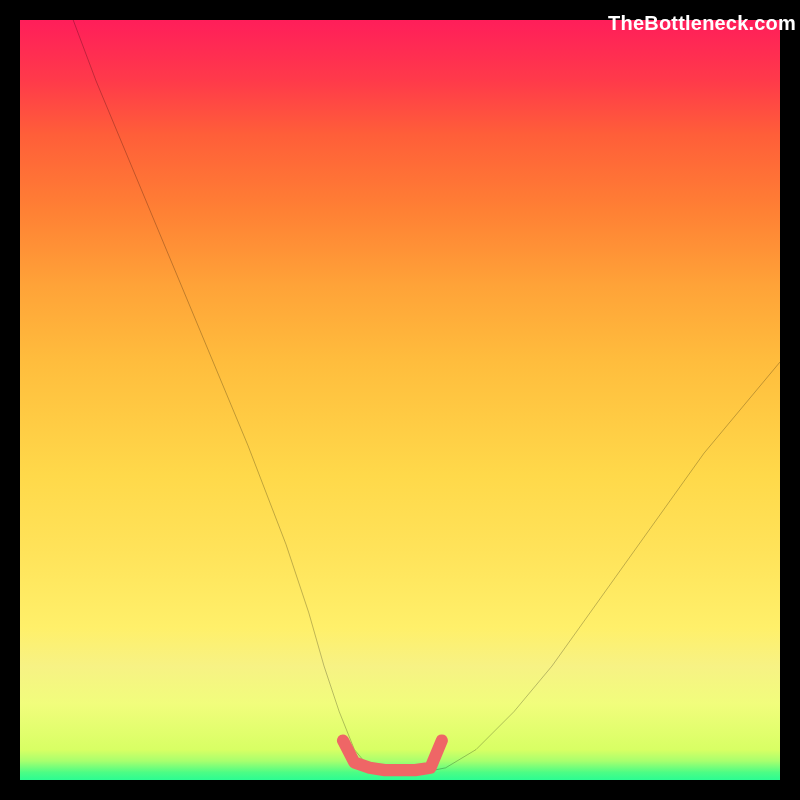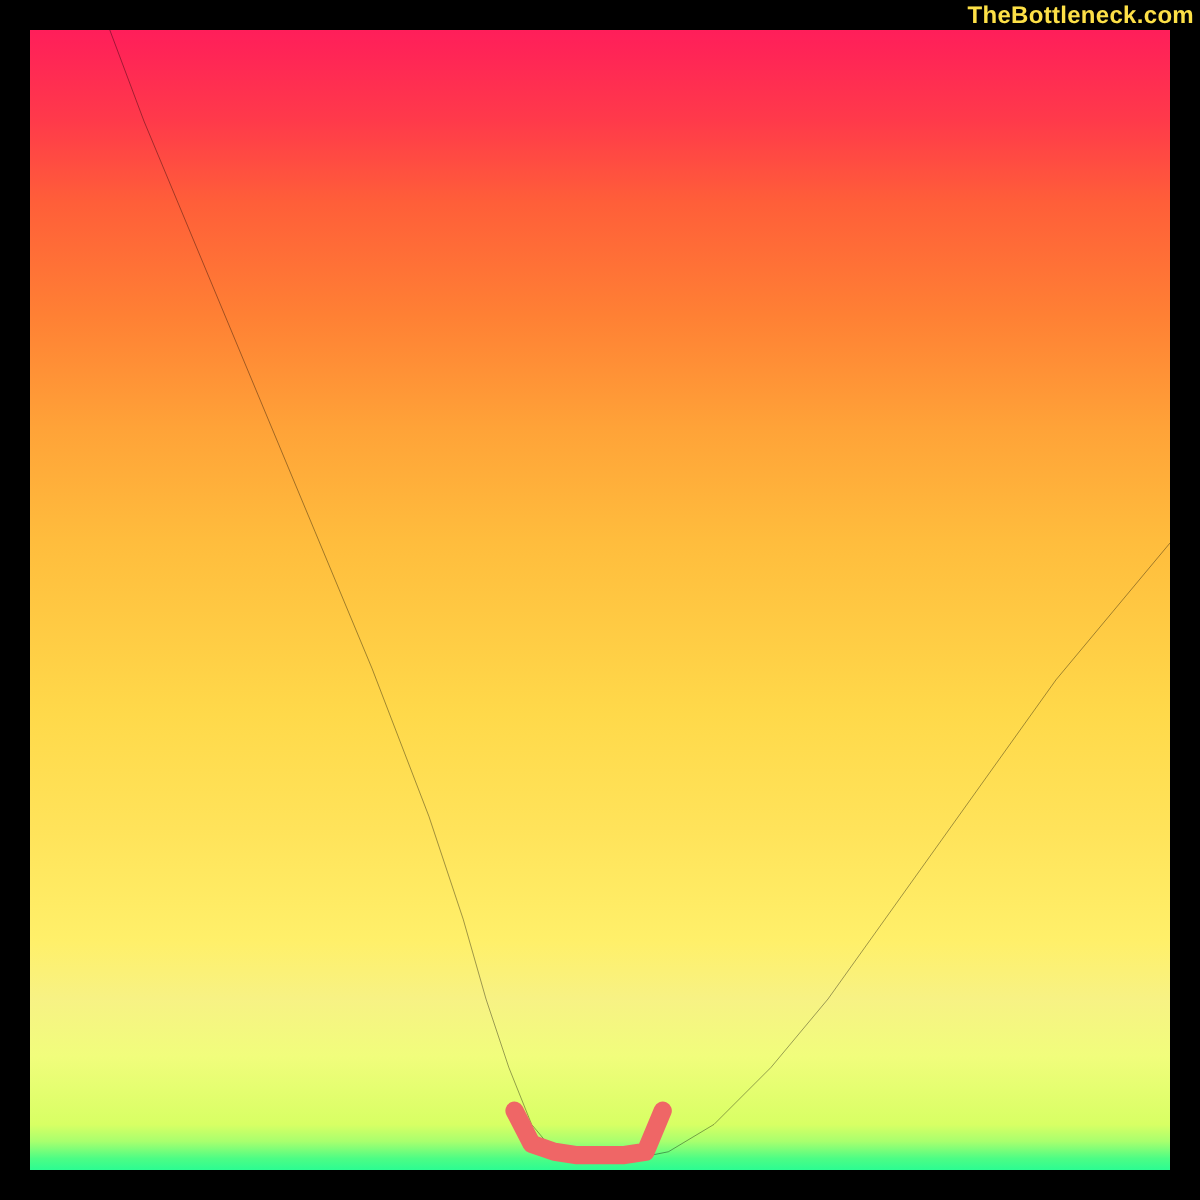--- a/index.html
+++ b/index.html
@@ -35,26 +35,26 @@
     );
   }
   .plot svg {
     position: absolute;
     left: 0; top: 0;
     width: 100%;
     height: 100%;
   }
   .attribution {
     position: absolute;
-    top: 2px;
+    top: 12px;
     right: 4px;
     font-family: Arial, Helvetica, sans-serif;
-    font-size: 16px;
+    font-size: 20px;
     font-weight: bold;
-    color: #fde047;
+    color: #ffffff;
     letter-spacing: 0.2px;
     user-select: none;
   }
 </style>
 </head>
 <body>
 
 <div class="frame">
   <div class="plot">
     <svg viewBox="0 0 100 100" preserveAspectRatio="none">

